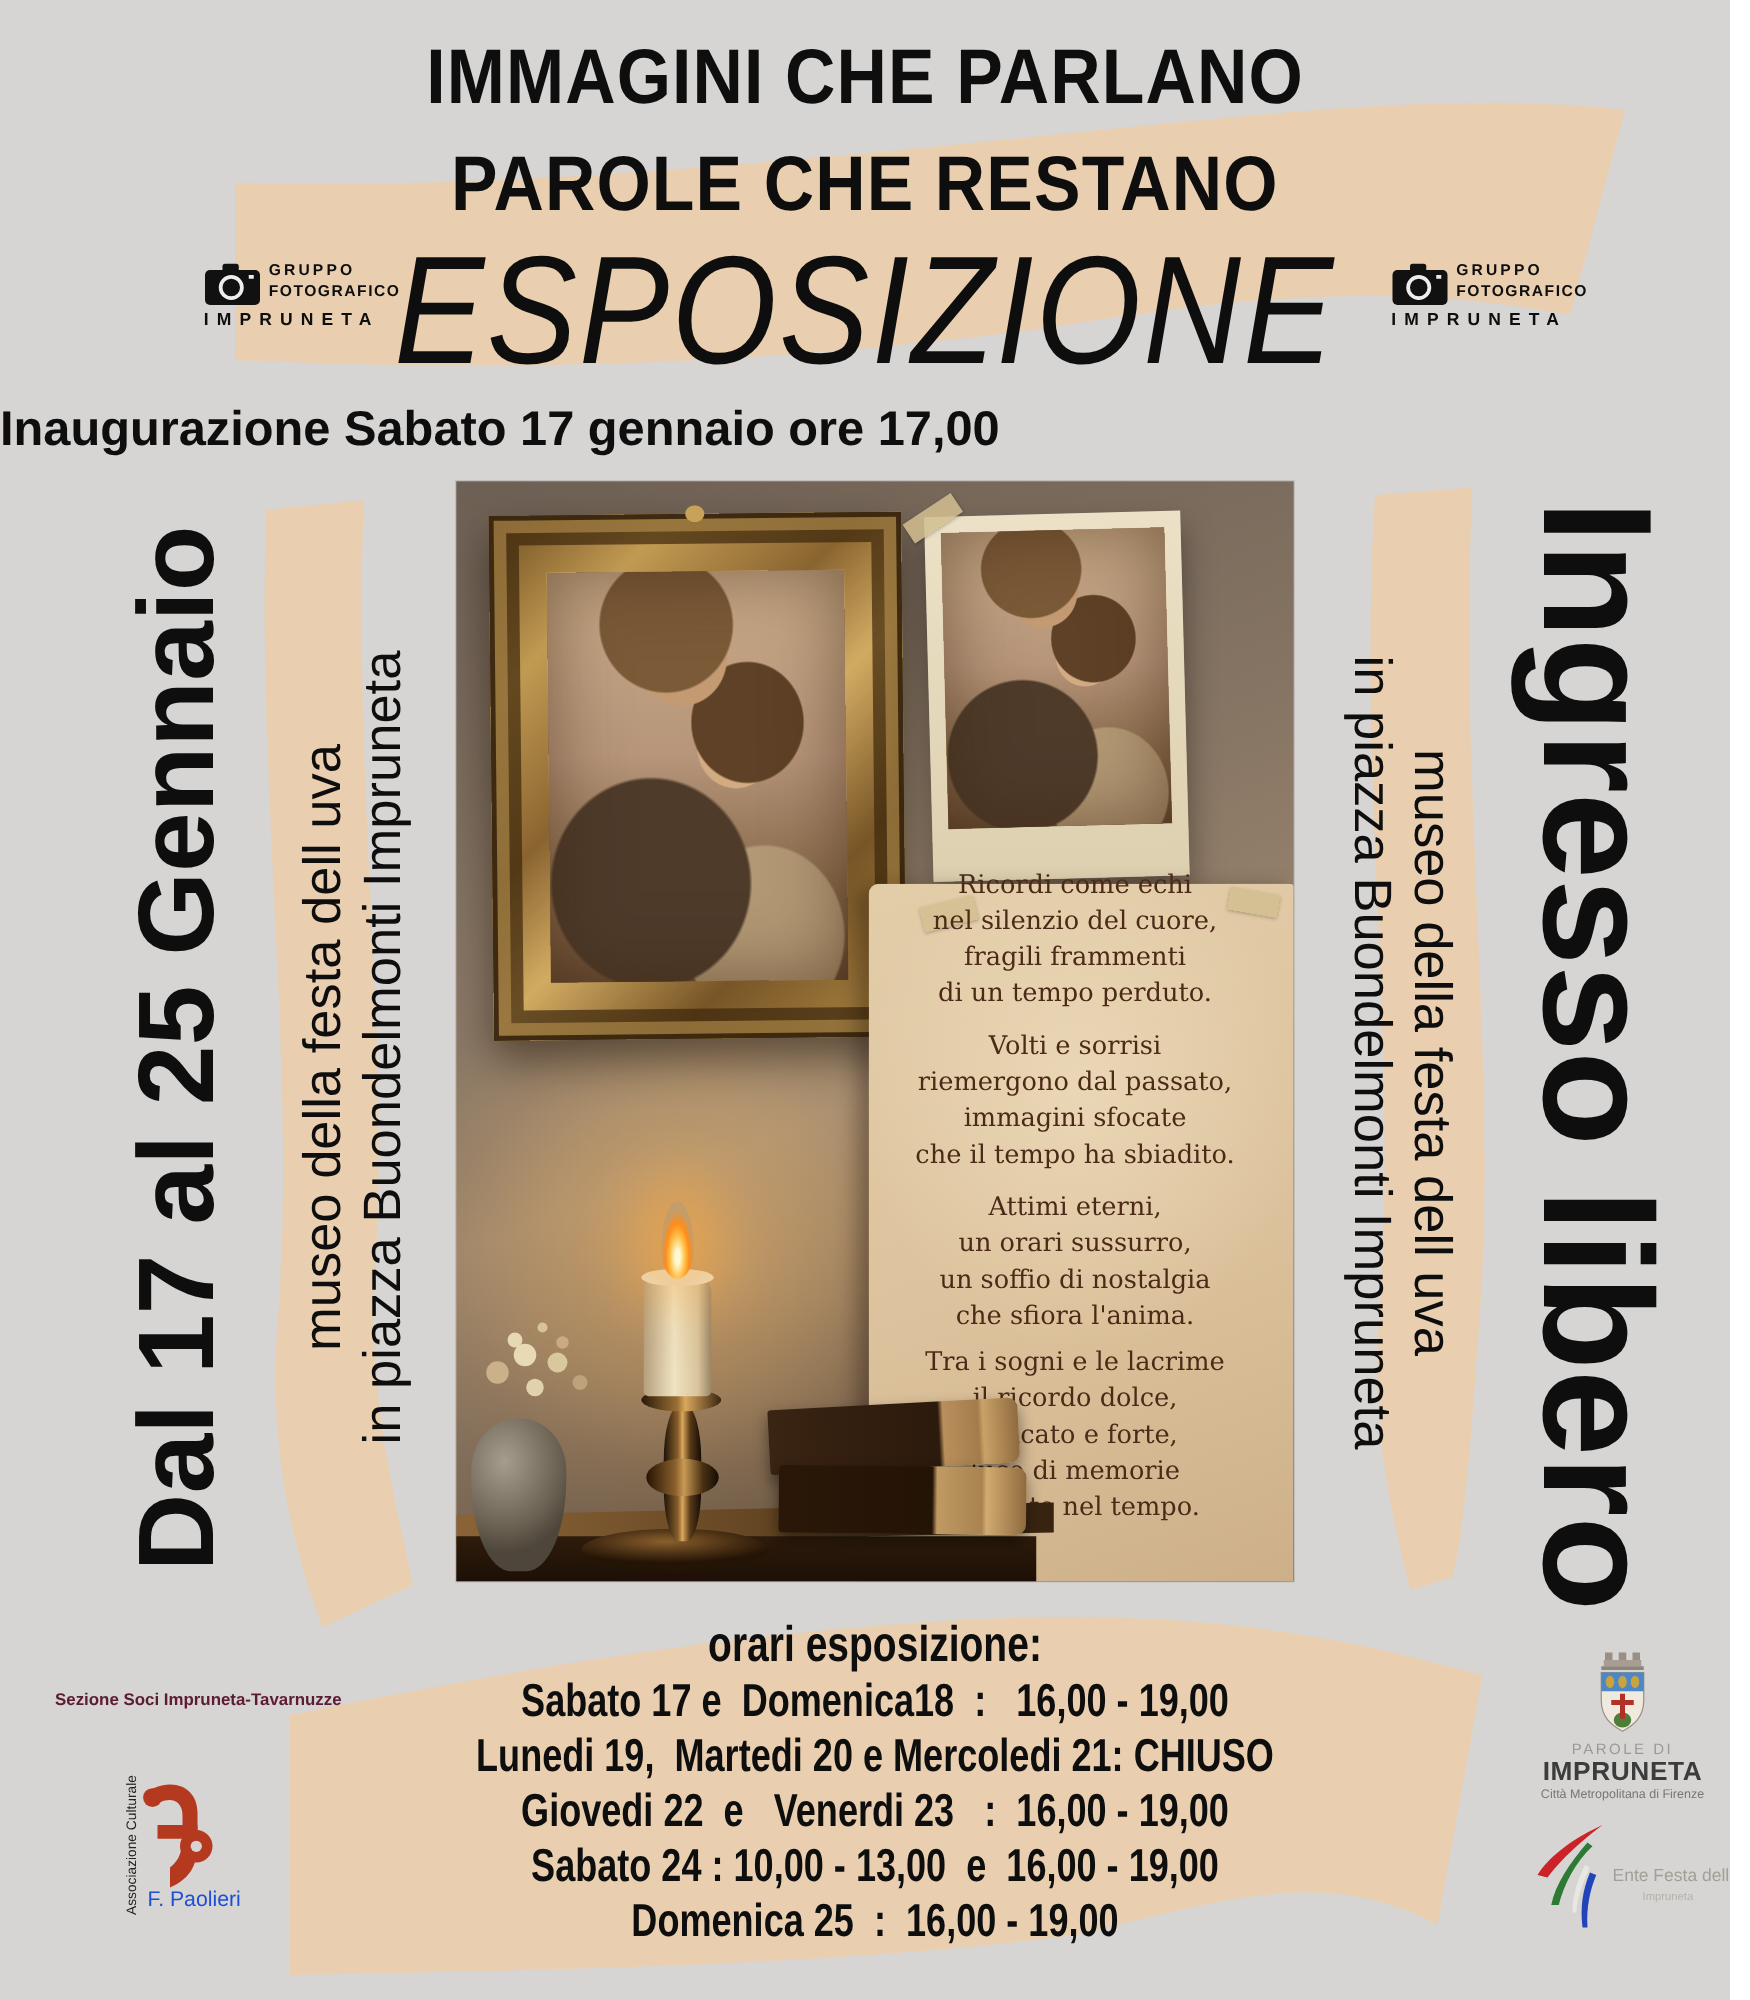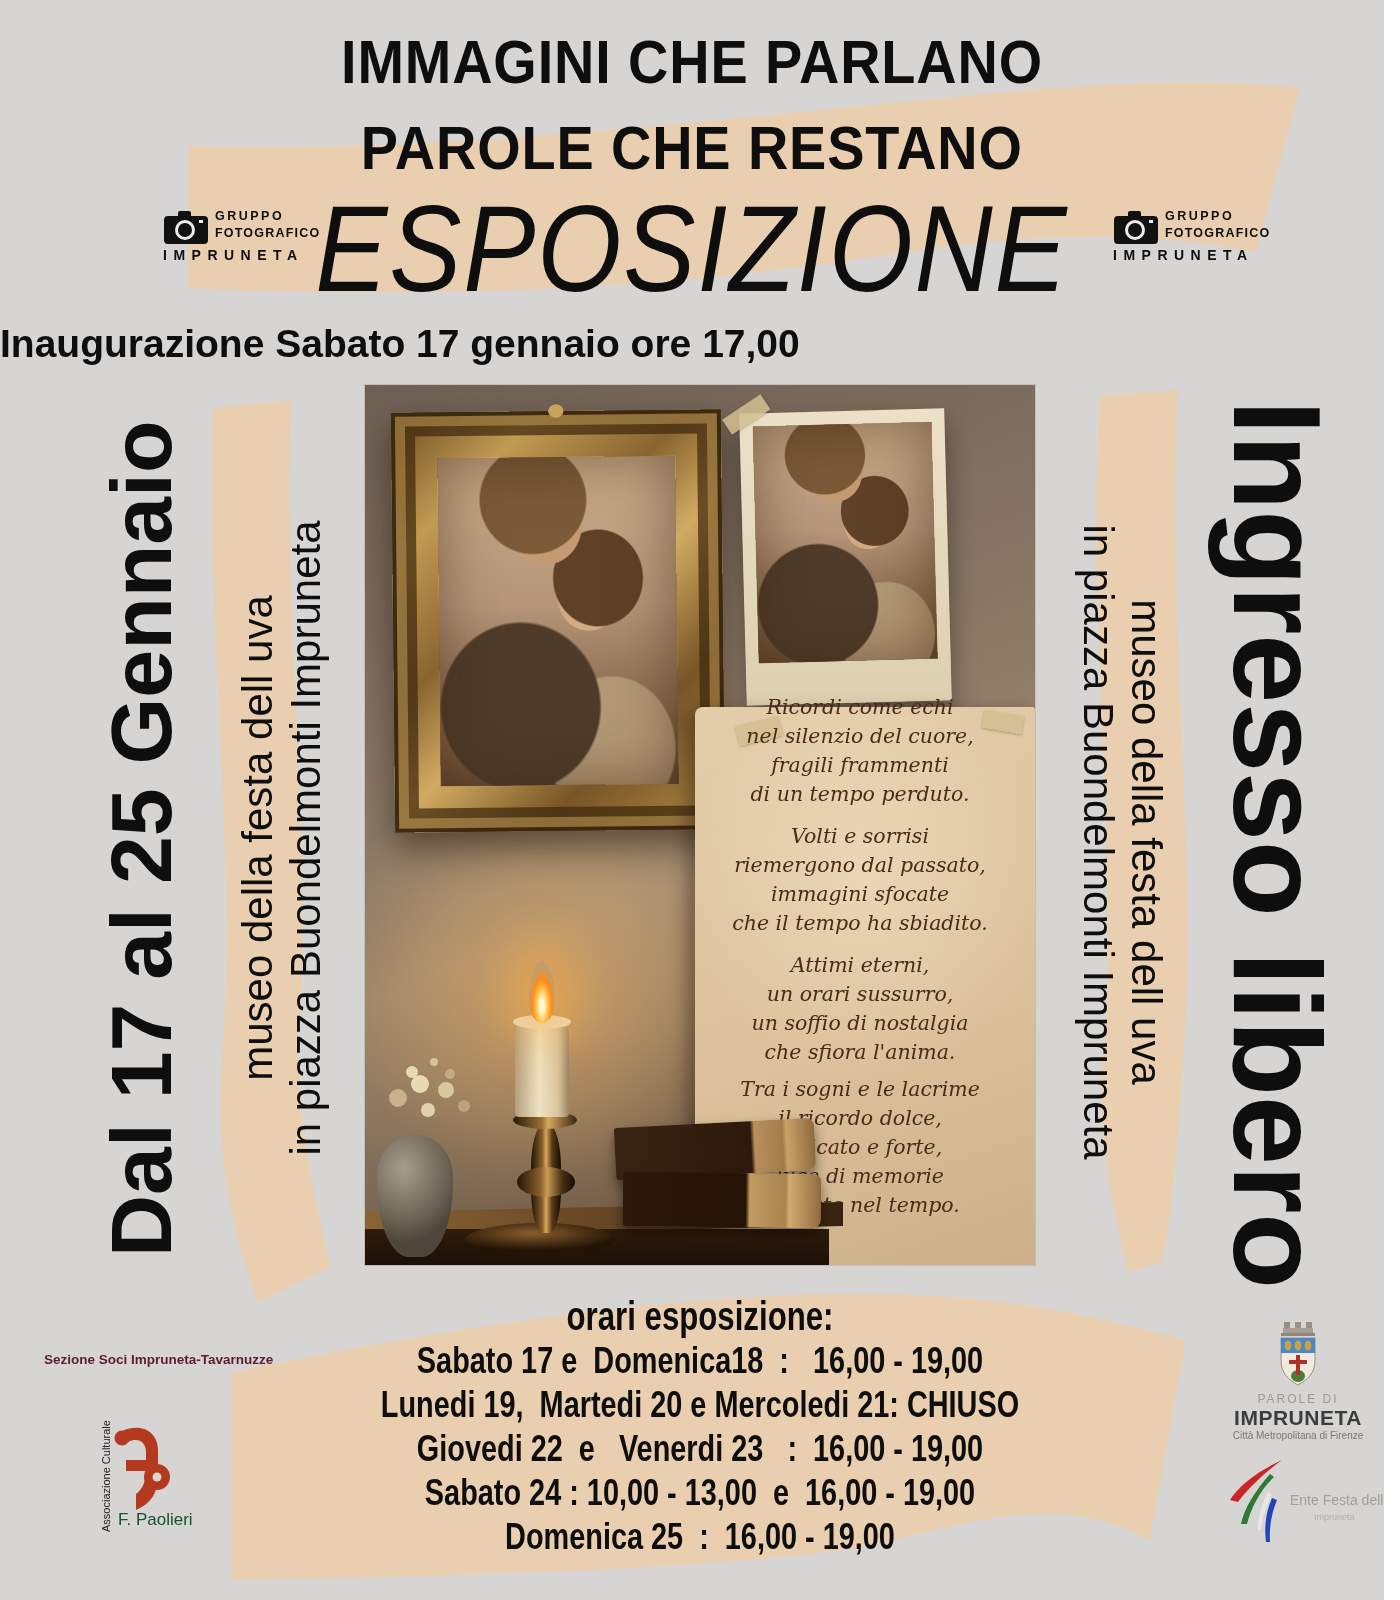--- a/index.html
+++ b/index.html
@@ -72,21 +72,21 @@
   .tape { background:rgba(210,190,145,.85); box-shadow:0 1px 3px rgba(0,0,0,.25); }
   .tape-pol { left:-16px; top:-8px; width:46px; height:18px; transform:rotate(-32deg); }
   .parchment { left:330px; top:322px; width:340px; height:558px;
     background:
       radial-gradient(70% 50% at 50% 30%, rgba(255,245,220,.35), rgba(0,0,0,0) 75%),
       linear-gradient(160deg,#e3cda9 0%,#dcc29c 55%,#cdb089 100%);
     border-radius:8px 3px 0 0; box-shadow:-9px 4px 16px rgba(30,15,5,.35); }
   .tape-p1 { left:372px; top:336px; width:44px; height:20px; transform:rotate(-14deg); }
   .tape-p2 { left:618px; top:328px; width:40px; height:18px; transform:rotate(10deg); }
   .stanza { left:330px; width:330px; text-align:center; white-space:pre-line;
-    font-family:"DejaVu Serif", serif; font-style:italic; font-size:20.5px; line-height:29px; color:#4b2a17; }
+    font-family:"DejaVu Serif", serif; font-size:20.5px; line-height:29px; color:#4b2a17; }
   .s1 { top:308px; } .s2 { top:437px; } .s3 { top:566px; } .s4 { top:690px; }
   .table-top { left:0; top:822px; width:478px; height:24px; transform:skewY(-1.2deg);
     background:linear-gradient(90deg,#8a6436,#5e4020 60%,#36220f); }
   .table-front { left:0; top:844px; width:464px; height:40px;
     background:linear-gradient(180deg,#2e1c0c,#1b0e05); }
   .book { border-radius:3px 8px 8px 3px; box-shadow:0 6px 12px rgba(0,0,0,.45); }
   .book1 { left:250px; top:738px; width:200px; height:52px; transform:rotate(-3deg);
     background:linear-gradient(90deg,#3a2413 0%,#2c1a0c 68%,#b98f5c 70%,#a37c4c 84%,#c9a268 86%,#8f6a3e 100%); }
   .book2 { left:258px; top:788px; width:198px; height:54px; transform:rotate(.6deg);
     background:linear-gradient(90deg,#2a1708 0%,#241406 62%,#c09a62 64%,#a98350 82%,#d1ab70 84%,#8f6a3e 100%); }
@@ -124,21 +124,21 @@
   .sl0 { top:1340px; } .sl1 { top:1384px; } .sl2 { top:1428px; } .sl3 { top:1472px; } .sl4 { top:1516px; }
 
   
   .unicoop { left:44px; top:1350px; }
   .uc-name { font-size:37px; font-weight:bold; letter-spacing:-1.5px; white-space:nowrap; }
   .uc-uni { color:#6b1d3f; } .uc-coop { color:#cf2233; } .uc-fir { color:#8c2a58; }
   .uc-sub { margin-top:2px; font-size:13.5px; font-weight:bold; color:#5c1c33; white-space:nowrap; }
 
   .pa-vert { left:100px; top:1532px; font-size:11px; color:#222; transform:rotate(-90deg); transform-origin:left top; white-space:nowrap; }
   .pa-glyph { left:112px; top:1420px; }
-  .pa-name { left:118px; top:1510px; font-size:17px; color:#14532d; white-space:nowrap; }
+  .pa-name { left:118px; top:1510px; font-size:17px; color:#1d4ed8; white-space:nowrap; }
 
   .comune { left:1218px; top:1320px; width:160px; text-align:center; }
   .cm-l1 { margin-top:4px; font-size:12px; color:#9a9a95; letter-spacing:2px; }
   .cm-l2 { font-size:21px; font-weight:bold; color:#3c3c3c; letter-spacing:.5px; }
   .cm-l3 { font-size:10px; color:#777; }
 
   .ente { left:1228px; top:1458px; width:170px; }
   .en-swoosh { position:absolute; left:0; top:0; }
   .en-l1 { position:absolute; left:62px; top:34px; font-size:14px; color:#a39f98; white-space:nowrap; }
   .en-l2 { position:absolute; left:86px; top:54px; font-size:9px; color:#b5b1aa; }

